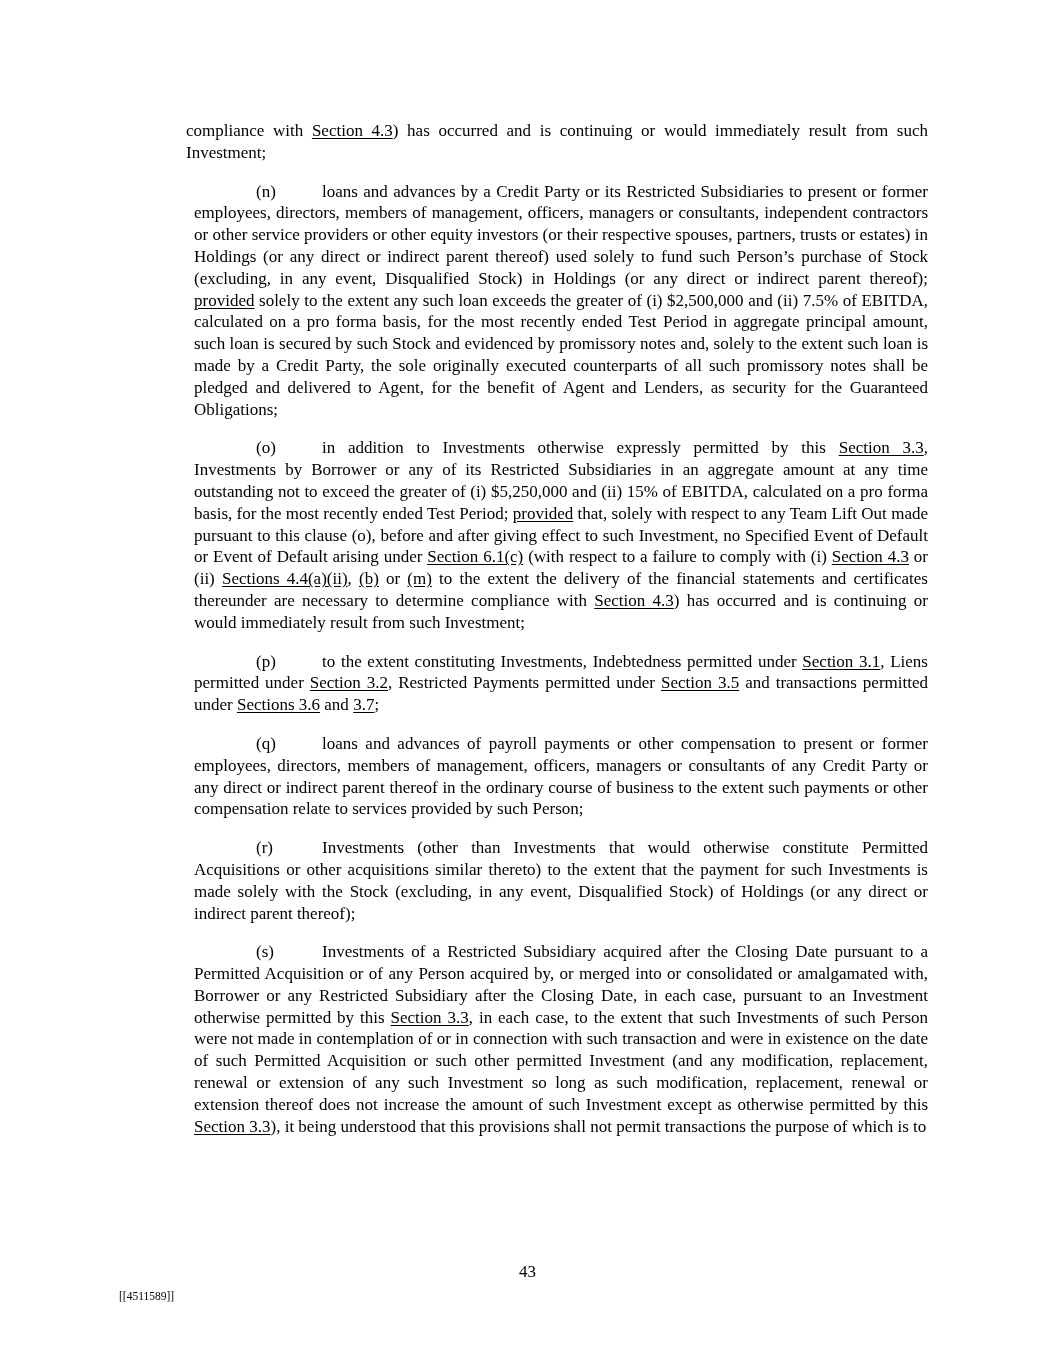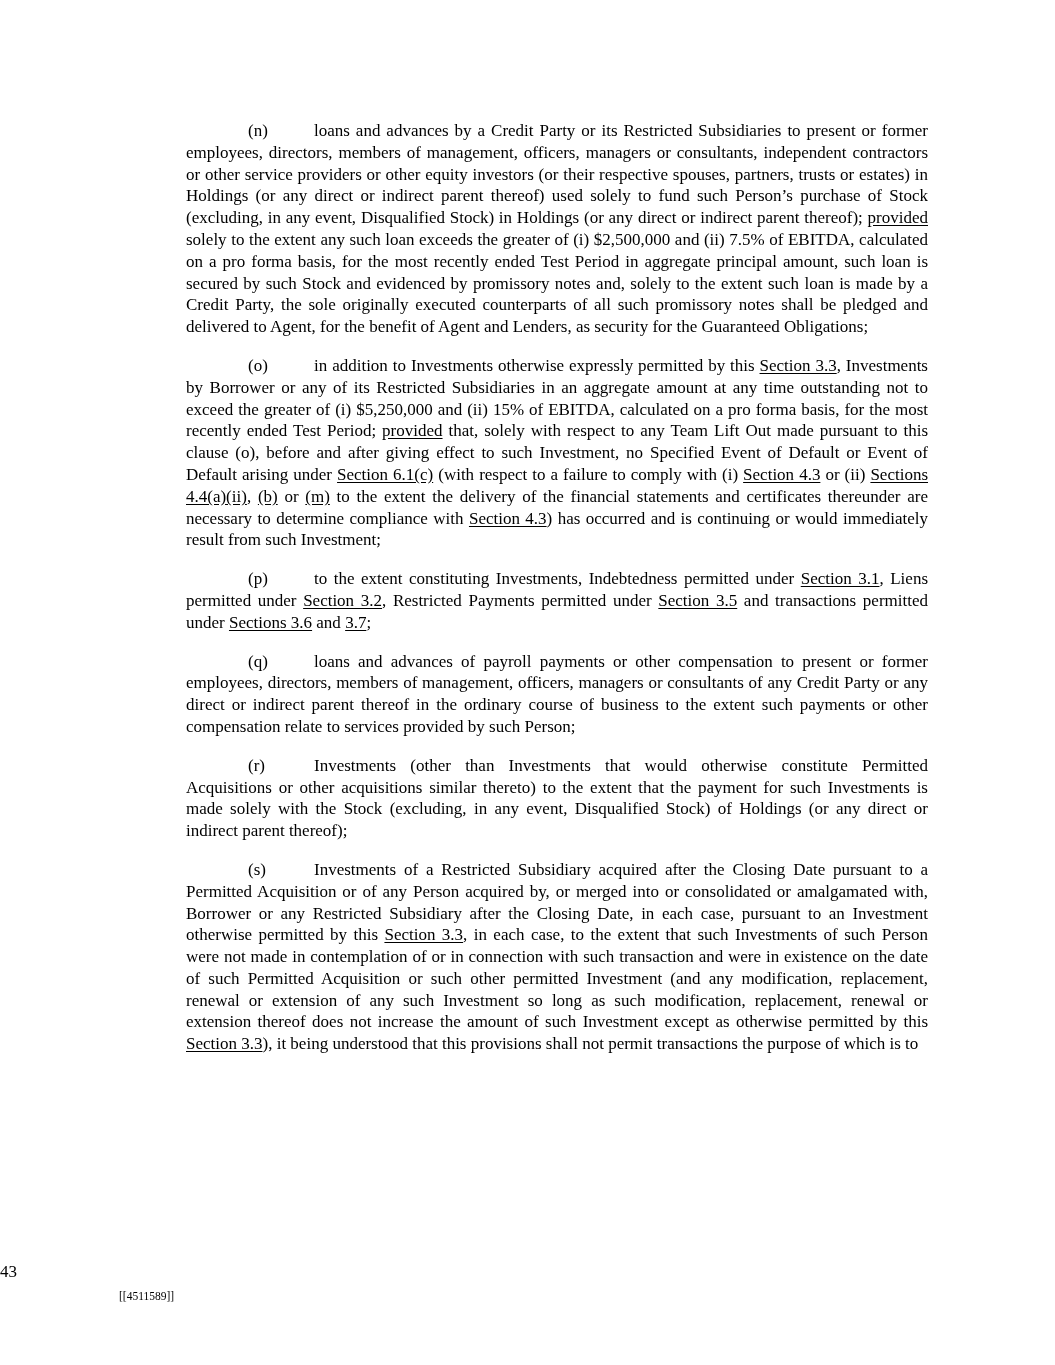--- a/index.html
+++ b/index.html
@@ -23,53 +23,55 @@
     width: 742px;
     font-size: 17px;
     line-height: 21.8px;
     text-align: justify;
   }
   .content p {
     margin: 0;
   }
   .content p + p {
     margin-top: 17px;
+    margin-left: 8px;
   }
   p.indented {
     text-indent: 62px;
   }
   .clause-label {
     display: inline-block;
     width: 66px;
     text-indent: 0;
   }
   .u {
     text-decoration: underline;
     text-underline-offset: 2px;
   }
   .page-number {
     position: absolute;
     top: 1262px;
     left: 0;
     width: 100%;
-    text-align: left;
+    text-align: center;
     font-size: 17px;
   }
   .doc-id {
     position: absolute;
     left: 119px;
     top: 1290px;
     font-size: 11.5px;
   }
 </style>
 </head>
 <body>
 
 <div class="page">
   <div class="content" id="doc-body">
+      <p><span>compliance with </span><span class="u">Section 4.3</span><span>) has occurred and is continuing or would immediately result from such Investment;</span></p>
       <p class="indented"><span class="clause-label">(n)</span><span>loans and advances by a Credit Party or its Restricted Subsidiaries to present or former employees, directors, members of management, officers, managers or consultants, independent contractors or other service providers or other equity investors (or their respective spouses, partners, trusts or estates) in Holdings (or any direct or indirect parent thereof) used solely to fund such Person’s purchase of Stock (excluding, in any event, Disqualified Stock) in Holdings (or any direct or indirect parent thereof); </span><span class="u">provided</span><span> solely to the extent any such loan exceeds the greater of (i) $2,500,000 and (ii) 7.5% of EBITDA, calculated on a pro forma basis, for the most recently ended Test Period in aggregate principal amount, such loan is secured by such Stock and evidenced by promissory notes and, solely to the extent such loan is made by a Credit Party, the sole originally executed counterparts of all such promissory notes shall be pledged and delivered to Agent, for the benefit of Agent and Lenders, as security for the Guaranteed Obligations;</span></p>
       <p class="indented"><span class="clause-label">(o)</span><span>in addition to Investments otherwise expressly permitted by this </span><span class="u">Section 3.3</span><span>, Investments by Borrower or any of its Restricted Subsidiaries in an aggregate amount at any time outstanding not to exceed the greater of (i) $5,250,000 and (ii) 15% of EBITDA, calculated on a pro forma basis, for the most recently ended Test Period; </span><span class="u">provided</span><span> that, solely with respect to any Team Lift Out made pursuant to this clause (o), before and after giving effect to such Investment, no Specified Event of Default or Event of Default arising under </span><span class="u">Section 6.1(c)</span><span> (with respect to a failure to comply with (i) </span><span class="u">Section 4.3</span><span> or (ii) </span><span class="u">Sections 4.4(a)(ii)</span><span>, </span><span class="u">(b)</span><span> or </span><span class="u">(m)</span><span> to the extent the delivery of the financial statements and certificates thereunder are necessary to determine compliance with </span><span class="u">Section 4.3</span><span>) has occurred and is continuing or would immediately result from such Investment;</span></p>
       <p class="indented"><span class="clause-label">(p)</span><span>to the extent constituting Investments, Indebtedness permitted under </span><span class="u">Section 3.1</span><span>, Liens permitted under </span><span class="u">Section 3.2</span><span>, Restricted Payments permitted under </span><span class="u">Section 3.5</span><span> and transactions permitted under </span><span class="u">Sections 3.6</span><span> and </span><span class="u">3.7</span><span>;</span></p>
       <p class="indented"><span class="clause-label">(q)</span><span>loans and advances of payroll payments or other compensation to present or former employees, directors, members of management, officers, managers or consultants of any Credit Party or any direct or indirect parent thereof in the ordinary course of business to the extent such payments or other compensation relate to services provided by such Person;</span></p>
       <p class="indented"><span class="clause-label">(r)</span><span>Investments (other than Investments that would otherwise constitute Permitted Acquisitions or other acquisitions similar thereto) to the extent that the payment for such Investments is made solely with the Stock (excluding, in any event, Disqualified Stock) of Holdings (or any direct or indirect parent thereof);</span></p>
       <p class="indented"><span class="clause-label">(s)</span><span>Investments of a Restricted Subsidiary acquired after the Closing Date pursuant to a Permitted Acquisition or of any Person acquired by, or merged into or consolidated or amalgamated with, Borrower or any Restricted Subsidiary after the Closing Date, in each case, pursuant to an Investment otherwise permitted by this </span><span class="u">Section 3.3</span><span>, in each case, to the extent that such Investments of such Person were not made in contemplation of or in connection with such transaction and were in existence on the date of such Permitted Acquisition or such other permitted Investment (and any modification, replacement, renewal or extension of any such Investment so long as such modification, replacement, renewal or extension thereof does not increase the amount of such Investment except as otherwise permitted by this </span><span class="u">Section 3.3</span><span>), it being understood that this provisions shall not permit transactions the purpose of which is to</span></p>
     </div>
   <div class="page-number">43</div>
   <div class="doc-id">[[4511589]]</div>
 </div>

